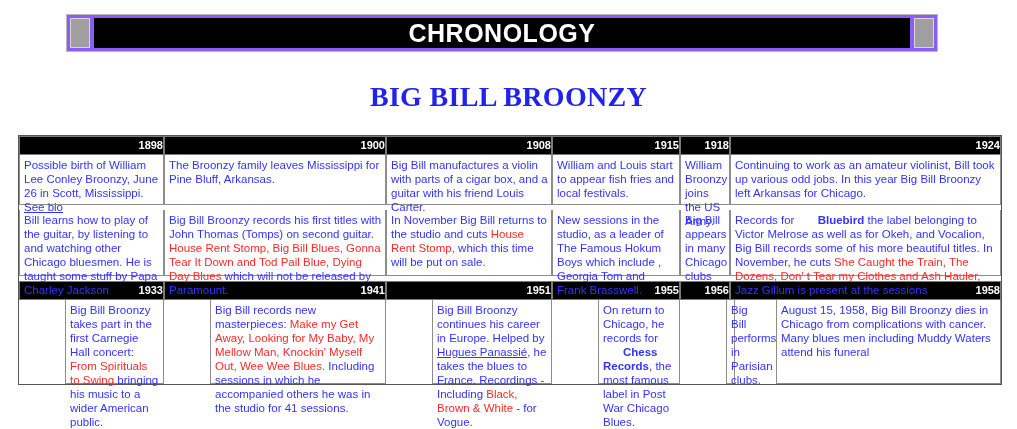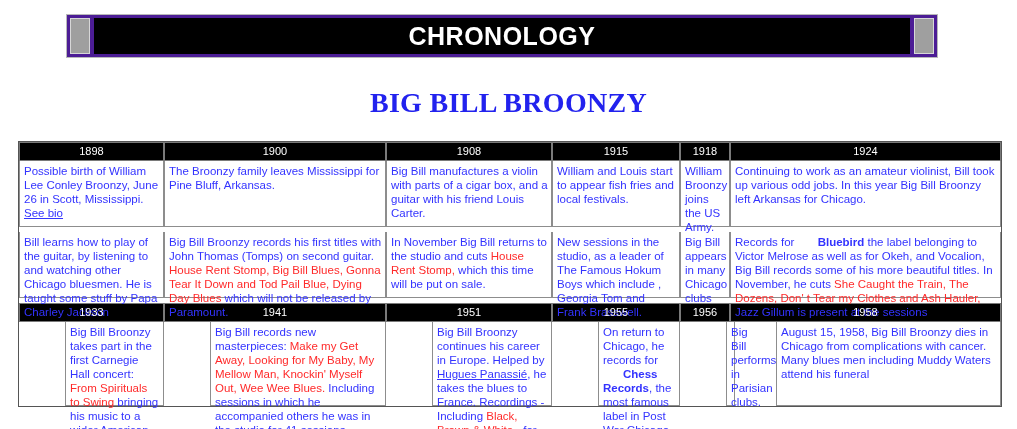--- a/index.html
+++ b/index.html
@@ -13,25 +13,25 @@
     overflow: hidden;
     font-family: "Liberation Sans", sans-serif;
   }
 
   
   .banner-wrap {
     margin: 14px 0 0 66px;
     width: 872px;
     box-sizing: border-box;
     border: 1px solid #b9b9b9;
-    background: #4c1d95;
+    background: #8b5cf6;
     padding: 3px;
     display: flex;
     align-items: stretch;
-    height: 44px;
+    height: 38px;
   }
   .banner-cap {
     width: 20px;
     background: #9f9f9f;
     border: 1px solid #d7d7d7;
     box-sizing: border-box;
   }
   .banner-bar {
     flex: 1;
     background: #000000;
@@ -69,38 +69,38 @@
     background: #ffffff;
     table-layout: fixed;
   }
   .timeline td {
     vertical-align: top;
     padding: 0;
   }
   .year-head {
     background: #000000;
     color: #ffffff;
-    font-weight: normal;
+    font-weight: bold;
     font-size: 11px;
-    text-align: center;
+    text-align: right;
     padding: 2px 0 3px 0;
     border: 1px solid #7a7a7a;
     box-sizing: border-box;
   }
   .cell-body {
     border: 1px solid #8d8d8d;
     border-top: none;
     box-sizing: border-box;
     padding: 3px 3px 3px 4px;
     color: #3333ff;
     font-size: 11.5px;
     line-height: 14px;
     font-family: "Liberation Sans", sans-serif;
   }
-  .r1 .cell-body { height: 66px; }
+  .r1 .cell-body { height: 50px; }
   .r2 .cell-body { height: 66px; }
   .r3 .cell-body { height: 84px; margin-left: 46px; }
 
   .row-gap { height: 5px; }
 
   .hl { color: #ff2a2a; }
   .bold { font-weight: bold; padding-left: 20px; }
   .lnk {
     color: #3333ff;
     text-decoration: underline;

